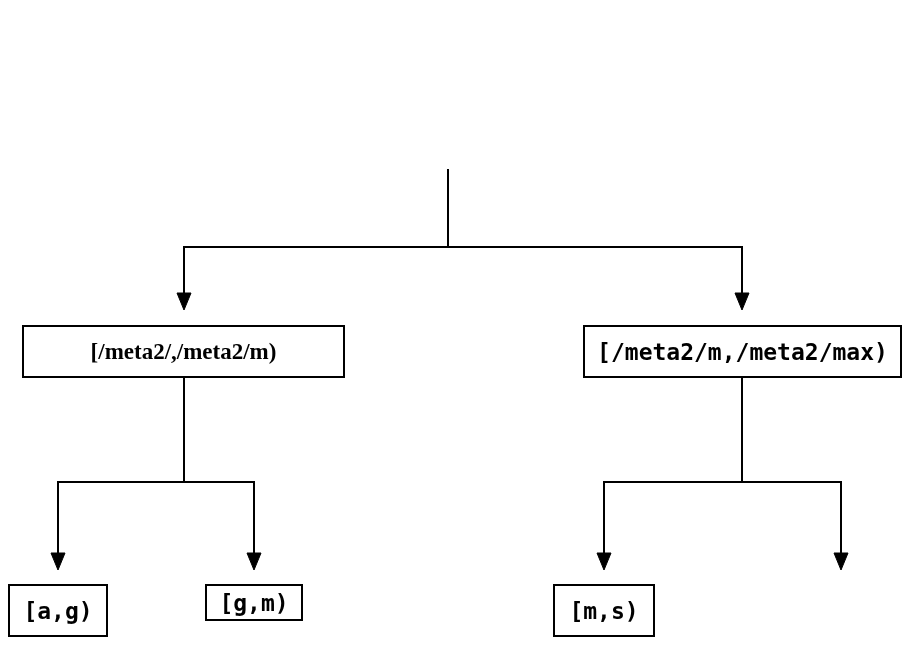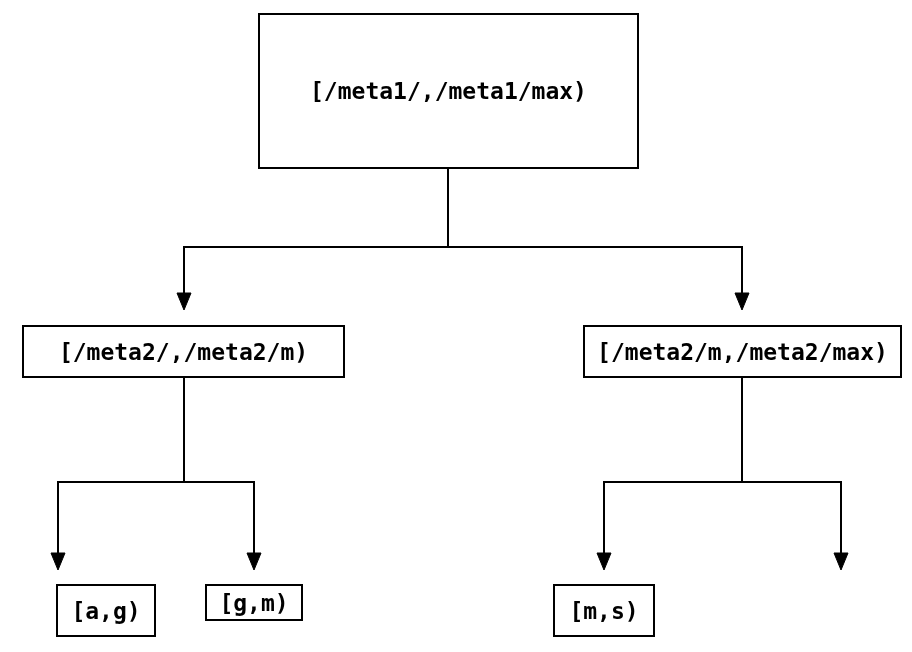--- a/index.html
+++ b/index.html
@@ -24,23 +24,23 @@
     align-items: center;
     justify-content: center;
     font-family: "DejaVu Sans Mono", monospace;
     font-weight: bold;
     font-size: 23px;
     color: #000000;
     white-space: nowrap;
     z-index: 2;
   }
   #node-root        { left: 258px; top: 13px;  width: 381px; height: 156px; }
-  #node-left-child  { left: 22px;  top: 325px; width: 323px; height: 53px; }
+  #node-left-child  { left: 22px;  top: 325px; width: 323px; height: 53px; font-family: Liberation Serif, serif; }
   #node-right-child { left: 583px; top: 325px; width: 319px; height: 53px; }
-  #node-leaf-1      { left: 8px;   top: 584px; width: 100px; height: 53px; margin-left: 48px; }
+  #node-leaf-1      { left: 8px;   top: 584px; width: 100px; height: 53px; }
   #node-leaf-2      { left: 205px; top: 584px; width: 98px;  height: 37px; }
   #node-leaf-3      { left: 553px; top: 584px; width: 102px; height: 53px; }
   #node-leaf-4      { left: 778px; top: 584px; width: 127px; height: 53px; }
   #connectors {
     position: absolute;
     left: 0;
     top: 0;
     z-index: 1;
     pointer-events: none;
   }
@@ -51,23 +51,20 @@
   #connectors polygon {
     fill: #000000;
     stroke: #000000;
   }
 </style>
 </head>
 <body>
 
 <div id="canvas">
 
-  <div class="node" id="node-root">
-    <span>[/meta1/,/meta1/max)</span>
-  </div>
 
   <div class="node" id="node-left-child">
     <span>[/meta2/,/meta2/m)</span>
   </div>
 
   <div class="node" id="node-right-child">
     <span>[/meta2/m,/meta2/max)</span>
   </div>
 
   <div class="node" id="node-leaf-1">

